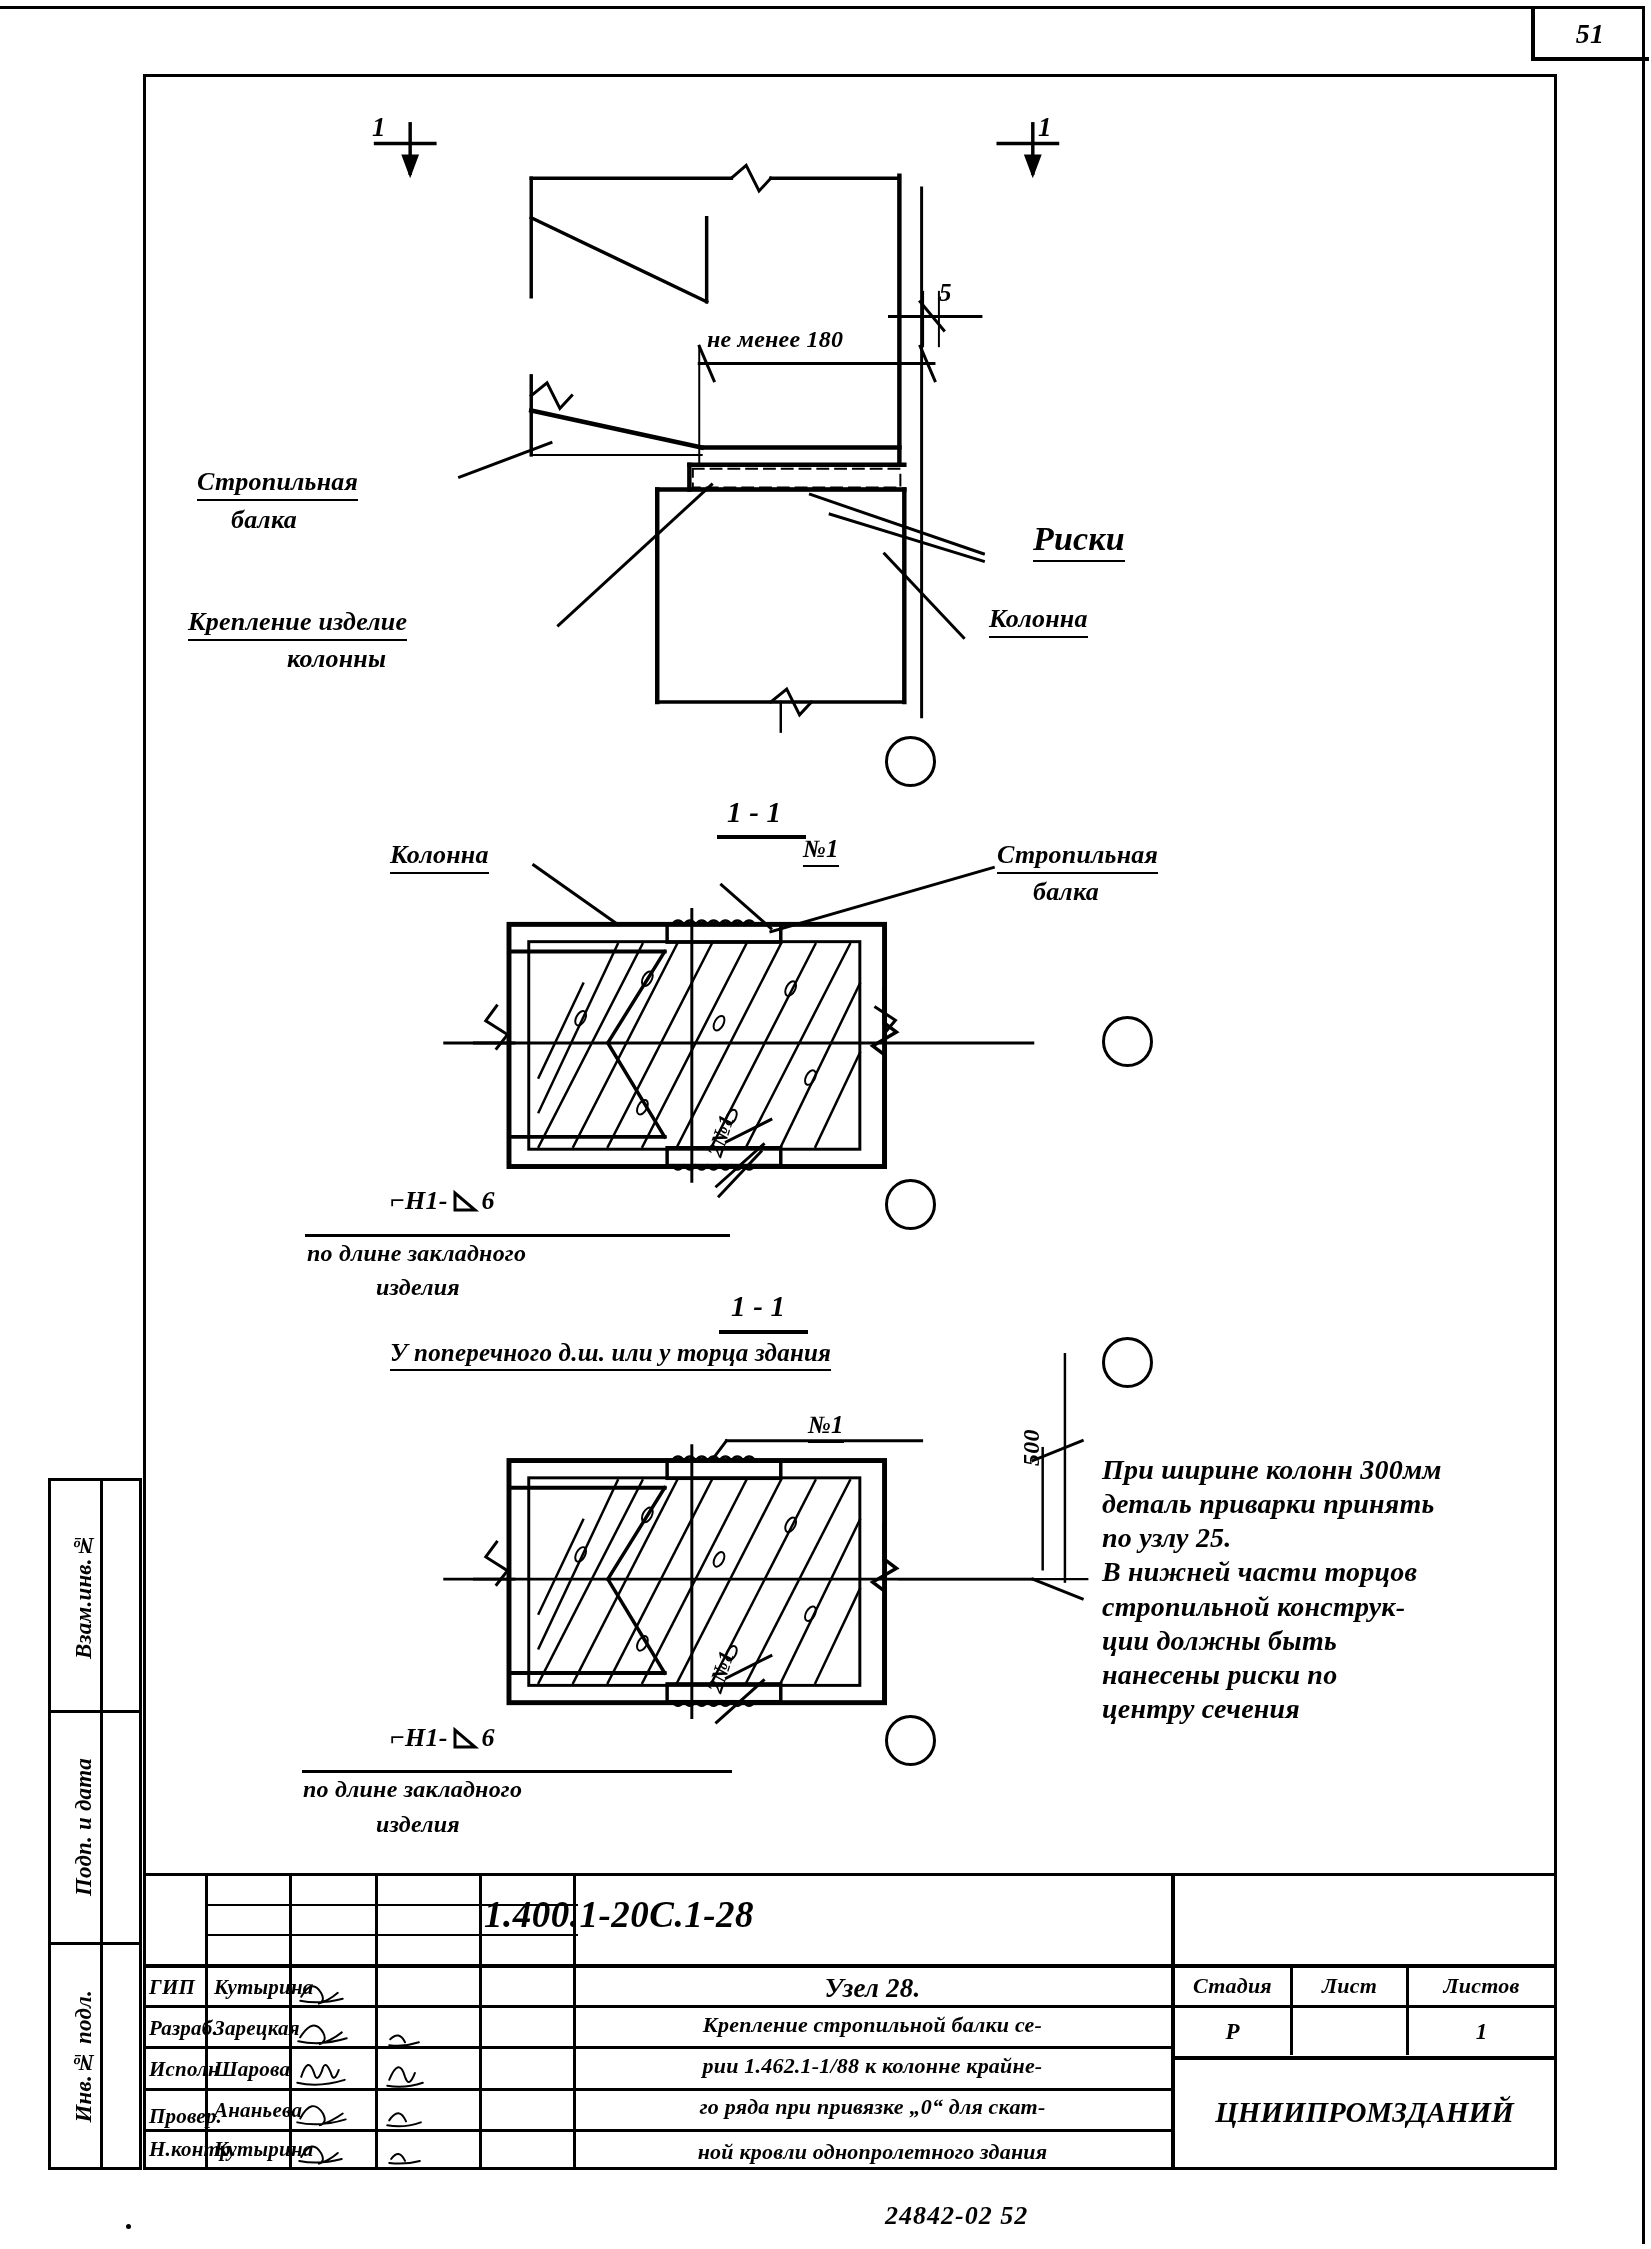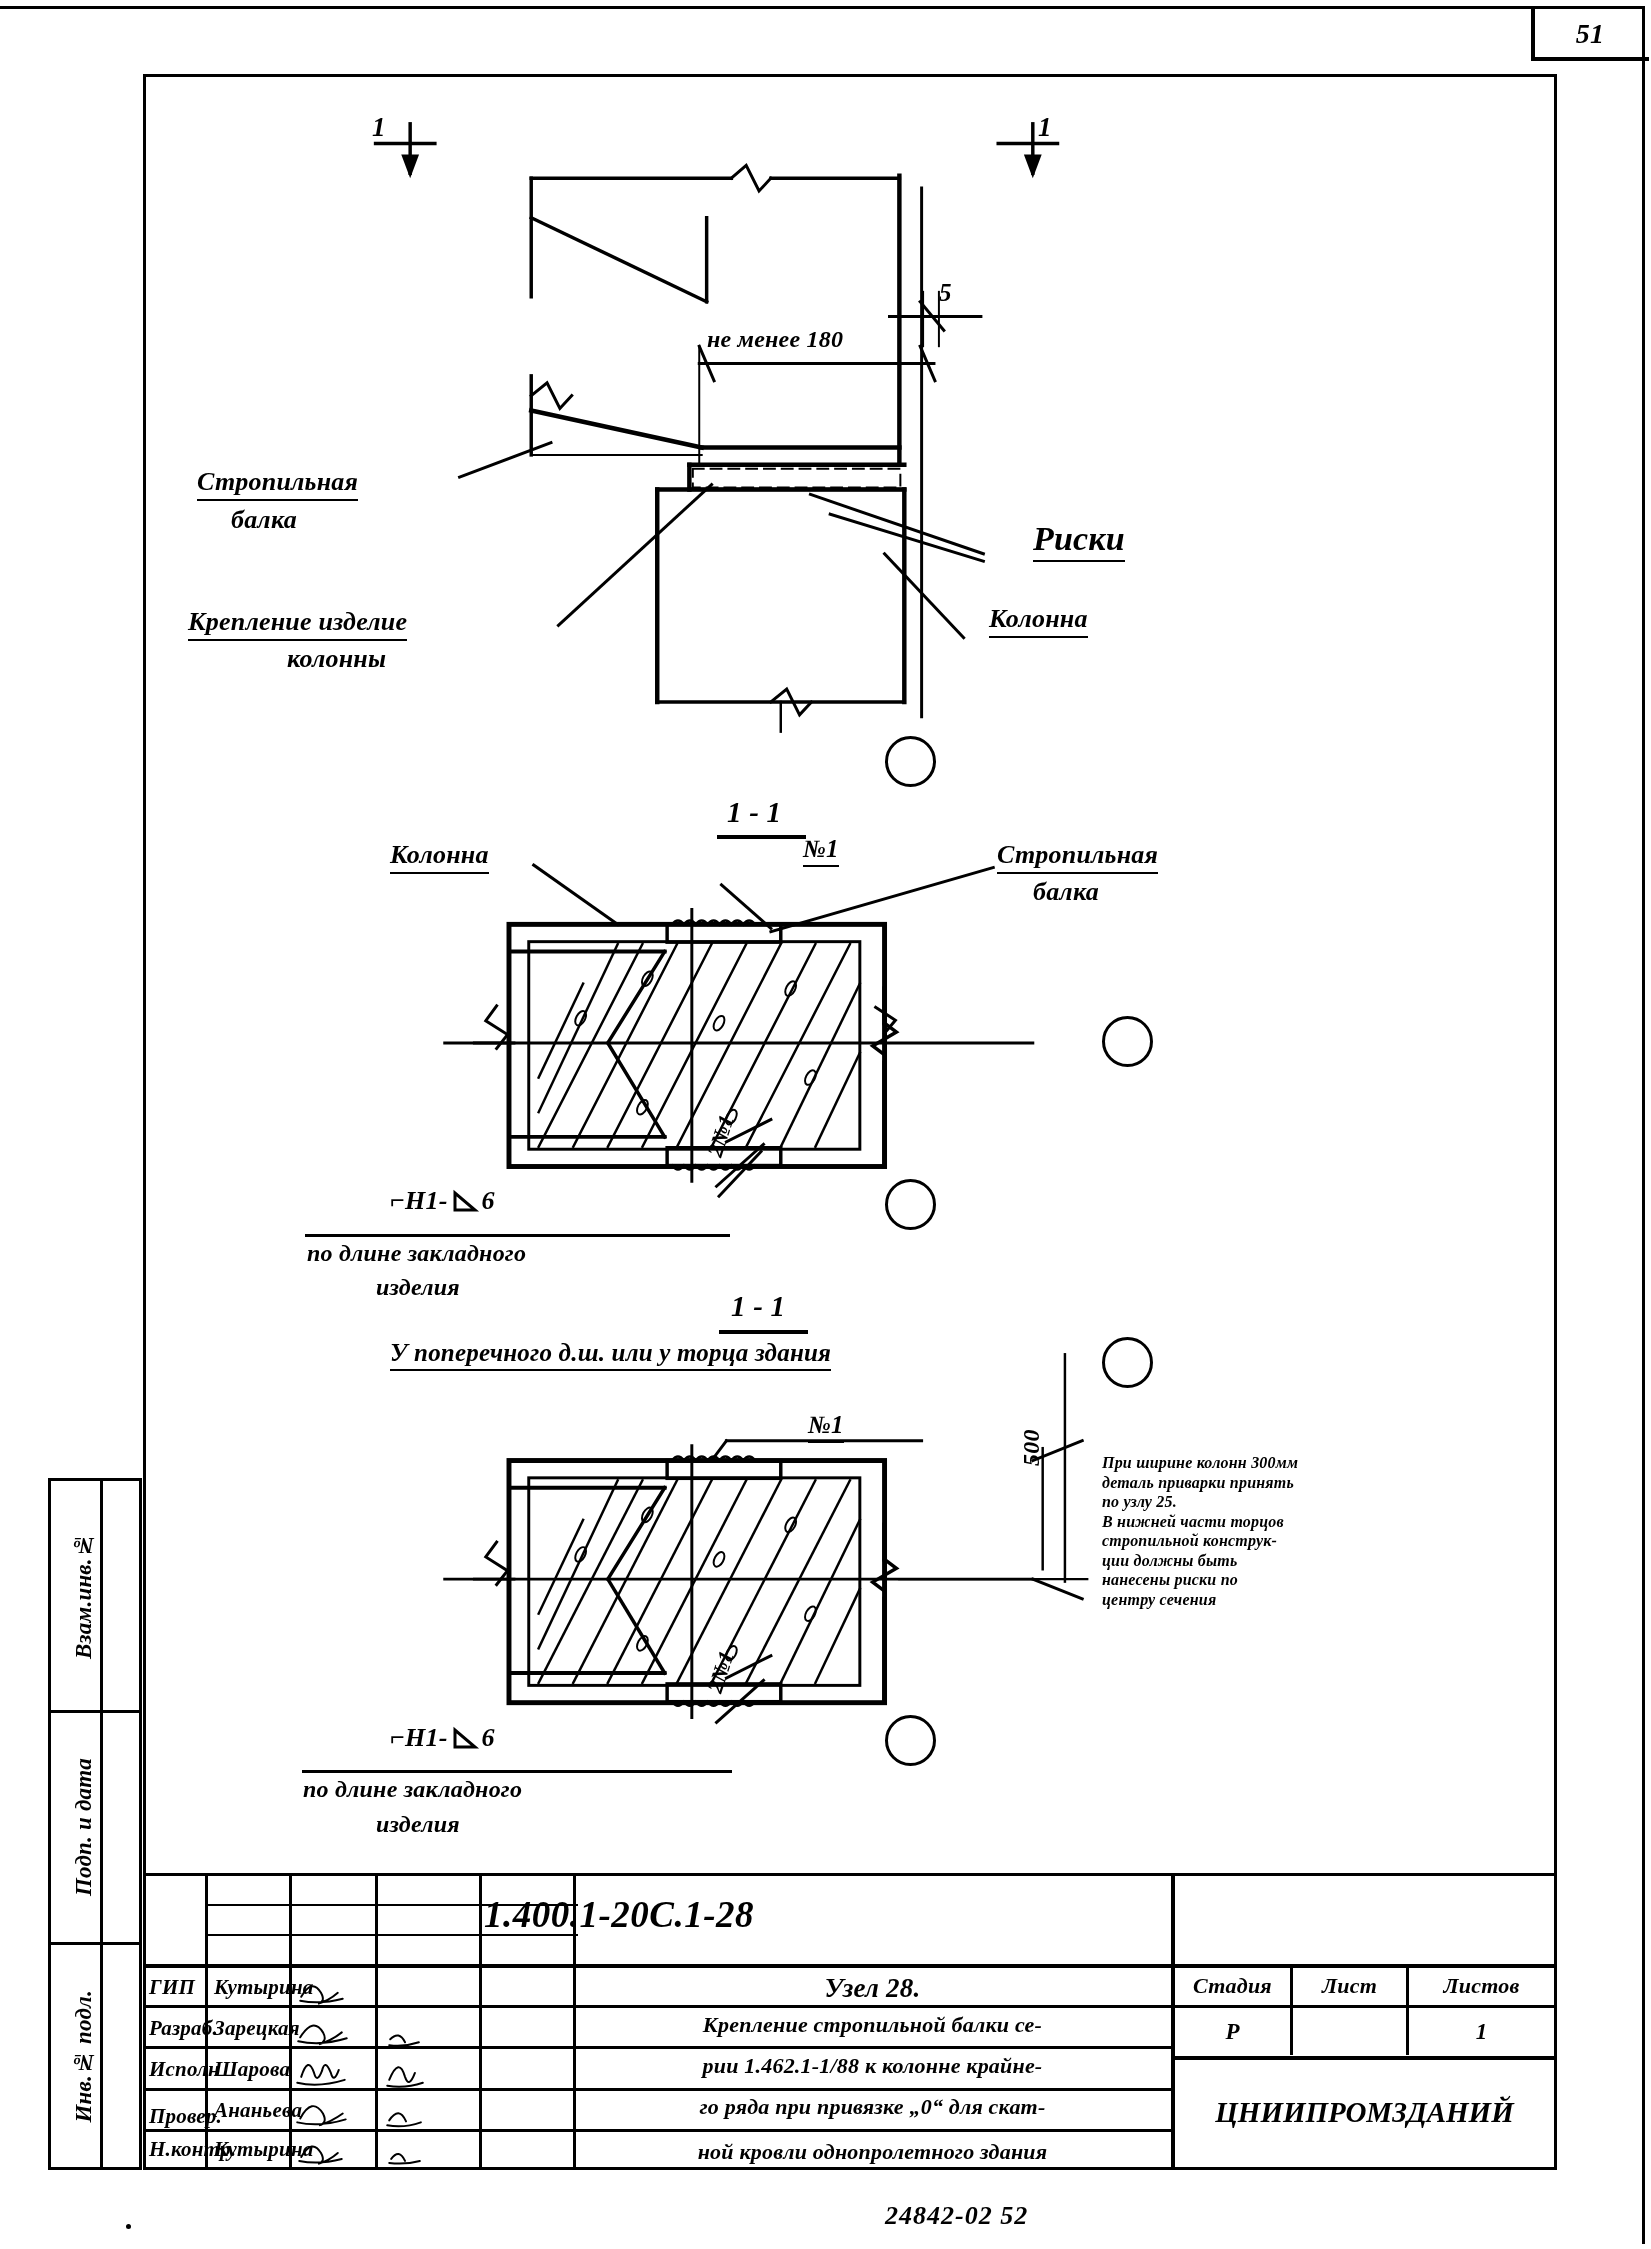--- a/index.html
+++ b/index.html
@@ -89,21 +89,21 @@
     font-size: 37px; letter-spacing: 0.5px;
   }
   #footer-num {
     position:absolute; left: 885px; top: 2201px;
     font-size: 26px; letter-spacing: 1px;
   }
   
   #notes {
     position:absolute; left: 1102px; top: 1453px;
     width: 460px;
-    font-size: 16px; line-height: 1.22;
+    font-size: 28px; line-height: 1.22;
   }
   #notes div { white-space: nowrap; }
 
   
   .balloon {
     position:absolute; border: 3px solid #000; border-radius: 50%;
     width: 51px; height: 51px; background:#fff;
   }
 </style>
 </head>

